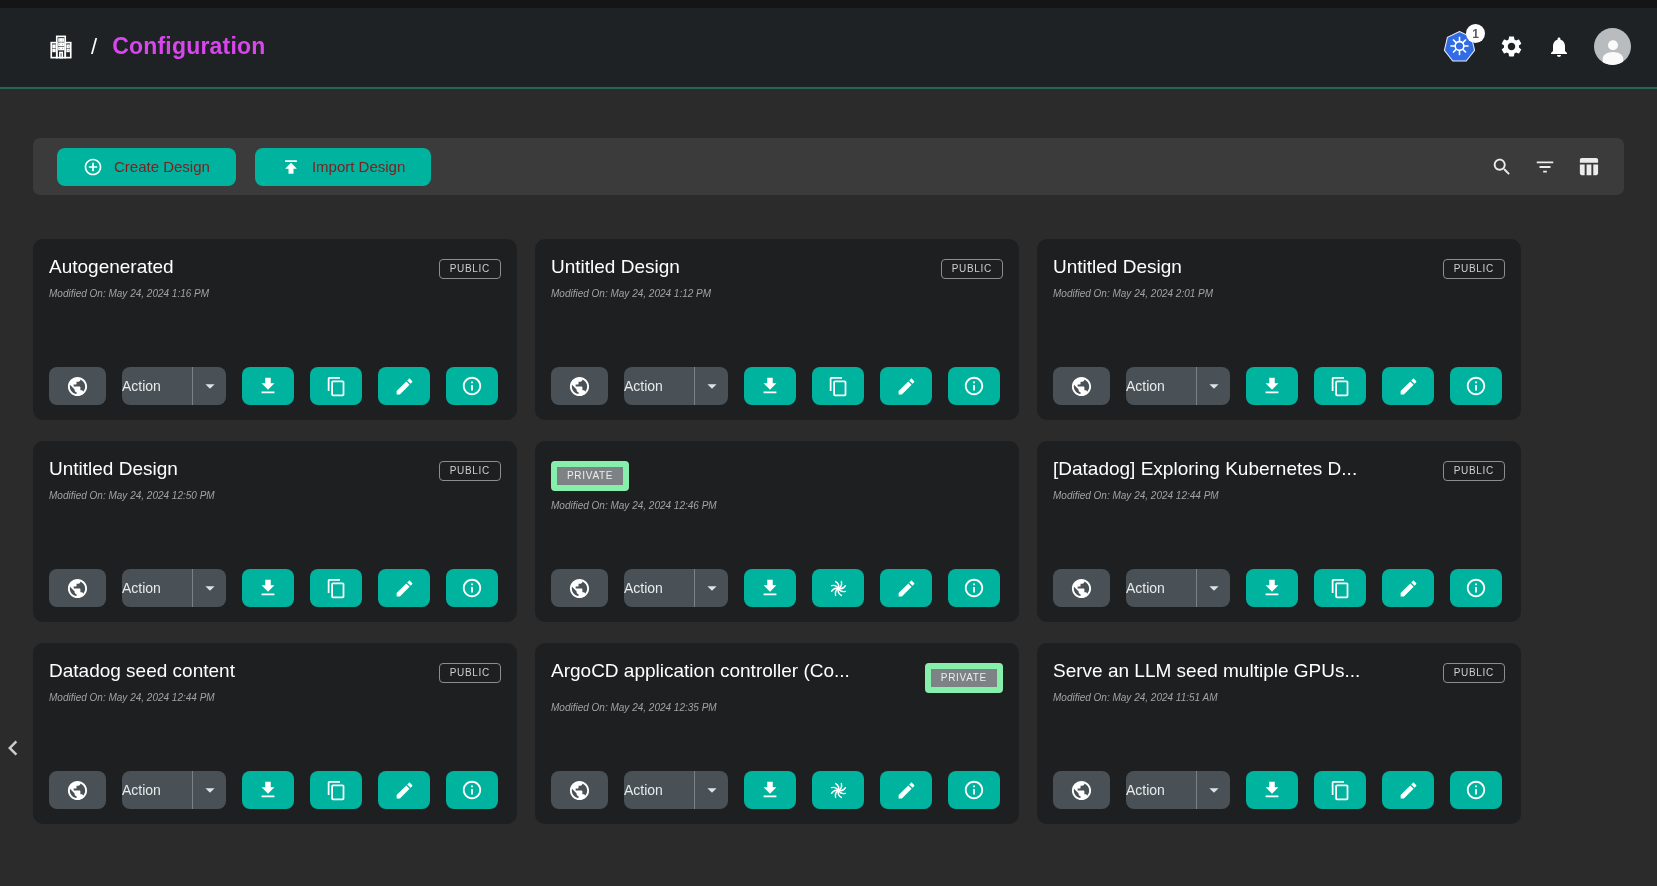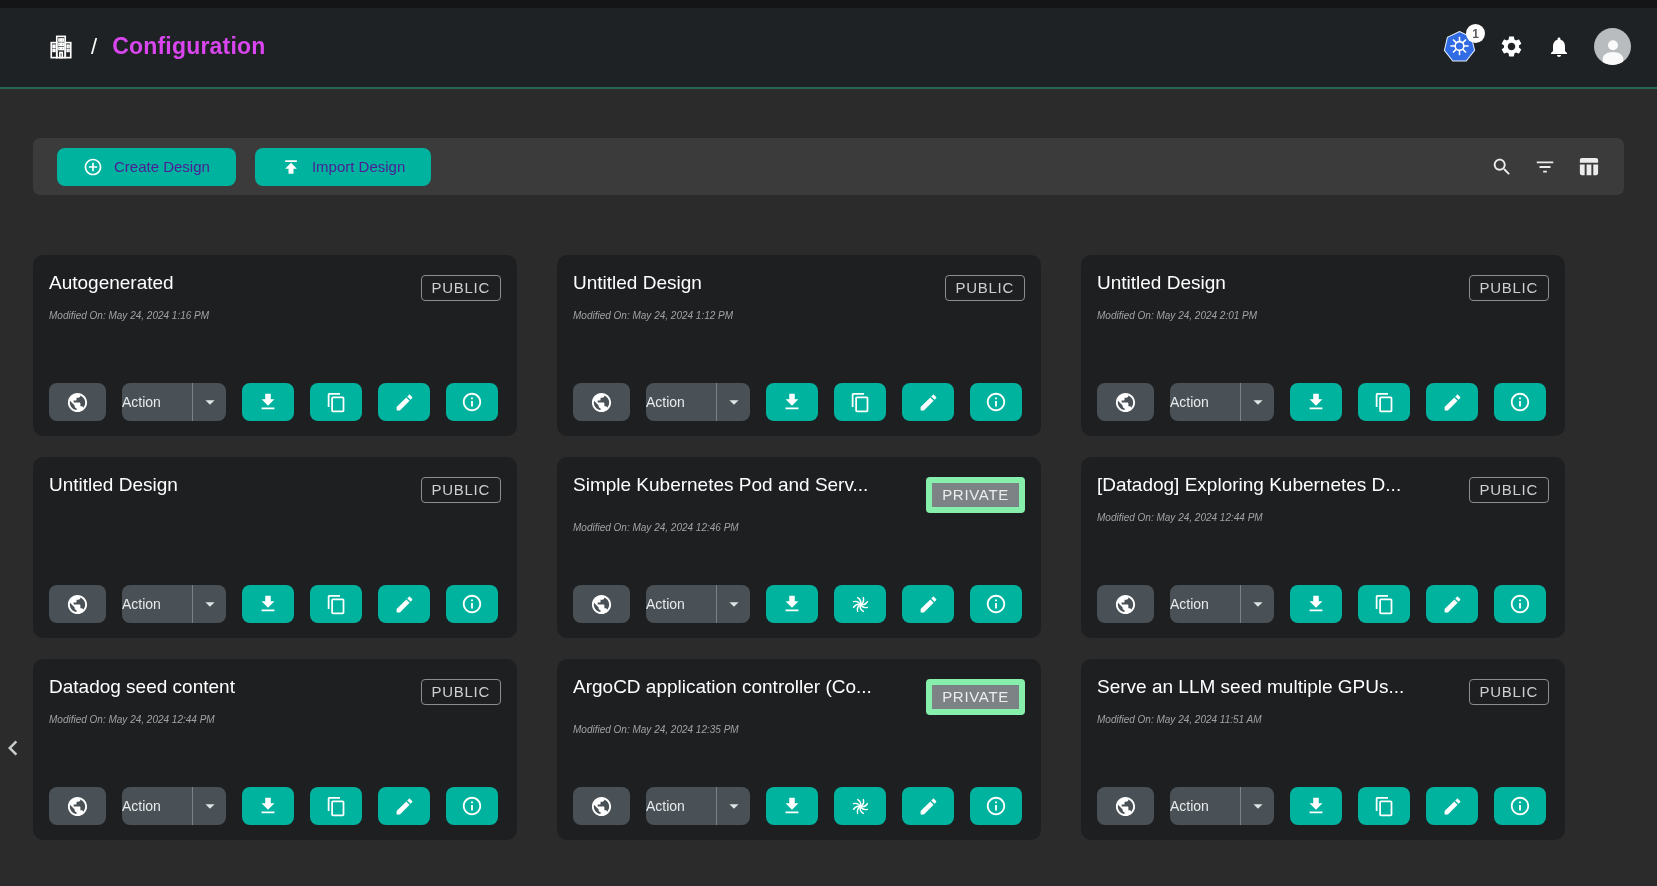--- a/index.html
+++ b/index.html
@@ -38,43 +38,43 @@
     display:flex; align-items:flex-end; justify-content:center; overflow:hidden; cursor:pointer;
   }
 
   
   .toolbar {
     position:absolute; left:33px; top:138px; width:1591px; height:57px;
     background:#3b3b3c; border-radius:7px;
     display:flex; align-items:center; padding:0 24px; gap:19px;
   }
   .btn-teal {
-    height:38px; border:none; border-radius:8px; background:#00B39F; color:#4c1d95;
+    height:38px; border:none; border-radius:8px; background:#00B39F; color:#7f1d1d;
     display:inline-flex; align-items:center; gap:11px; padding:0 26px;
     font-size:15px; font-family:inherit; cursor:pointer;
   }
   .toolbar-right { margin-left:auto; display:flex; align-items:center; gap:21px; }
   .tool-icon { cursor:pointer; }
 
   
   .grid {
-    position:absolute; left:33px; top:255px; width:1499px;
-    display:grid; grid-template-columns:repeat(3, 484px); gap:21px 40px;
+    position:absolute; left:33px; top:239px; width:1499px;
+    display:grid; grid-template-columns:repeat(3, 484px); gap:21px 18px;
   }
   .card {
     height:181px; background:#1e1f21; border-radius:10px;
     padding:17px 16px 15px 16px; display:flex; flex-direction:column;
   }
   .card-top { display:flex; justify-content:space-between; align-items:flex-start; gap:10px; }
   .card-title {
     color:#ffffff; font-size:19px; font-weight:500;
     white-space:nowrap; overflow:hidden; max-width:365px;
   }
   .badge {
-    font-size:15px; letter-spacing:.7px; border-radius:4px; padding:3px 10px 4px;
+    font-size:10px; letter-spacing:.7px; border-radius:4px; padding:3px 10px 4px;
     margin-top:3px; flex:none; font-weight:400;
   }
   .badge.public  { border:1px solid #8d8d8d; color:#cfcfcf; background:transparent; }
   .badge.private { border:6px solid #86efac; color:#ededed; background:#7d8285; }
   .card-modified { color:#a2a2a2; font-size:10px; font-style:italic; font-weight:500; margin-top:9px; }
   .card-actions { margin-top:auto; display:flex; align-items:center; gap:16px; }
   .btn-dark {
     background:#495156; border:none; border-radius:8px; height:38px;
     display:flex; align-items:center; justify-content:center; cursor:pointer;
   }
@@ -384,20 +384,21 @@
         </span>
       </button>
     </div>
   </div>
 
   <div class="card">
     <div class="card-top">
       <span class="card-title">Untitled Design</span>
       <span class="badge public">PUBLIC</span>
     </div>
+    <span class="card-modified">Modified On: May 24, 2024 12:50 PM</span>
 
     <div class="card-actions">
       <button class="btn-dark globe-btn">
         <span>
           <svg width="23" height="23" viewBox="0 0 24 24" fill="#ffffff">
             <path d="M12 2C6.48 2 2 6.48 2 12s4.48 10 10 10 10-4.48 10-10S17.52 2 12 2zm-1 17.93c-3.95-.49-7-3.85-7-7.93 0-.62.08-1.21.21-1.79L9 15v1c0 1.1.9 2 2 2v1.93zm6.9-2.54c-.26-.81-1-1.39-1.9-1.39h-1v-3c0-.55-.45-1-1-1H8v-2h2c.55 0 1-.45 1-1V7h2c1.1 0 2-.9 2-2v-.41c2.93 1.19 5 4.06 5 7.41 0 2.08-.8 3.97-2.1 5.39z"></path>
           </svg>
         </span>
       </button>
 
@@ -443,21 +444,20 @@
           <svg width="22" height="22" viewBox="0 0 24 24" fill="#ffffff">
             <path d="M11 7h2v2h-2zm0 4h2v6h-2zm1-9C6.48 2 2 6.48 2 12s4.48 10 10 10 10-4.48 10-10S17.52 2 12 2zm0 18c-4.41 0-8-3.59-8-8s3.59-8 8-8 8 3.59 8 8-3.59 8-8 8z"></path>
           </svg>
         </span>
       </button>
     </div>
   </div>
 
   <div class="card">
     <div class="card-top">
-      <span class="card-title">Simple Kubernetes Pod and Serv...</span>
       <span class="badge private">PRIVATE</span>
     </div>
     <span class="card-modified">Modified On: May 24, 2024 12:46 PM</span>
 
     <div class="card-actions">
       <button class="btn-dark globe-btn">
         <span>
           <svg width="23" height="23" viewBox="0 0 24 24" fill="#ffffff">
             <path d="M12 2C6.48 2 2 6.48 2 12s4.48 10 10 10 10-4.48 10-10S17.52 2 12 2zm-1 17.93c-3.95-.49-7-3.85-7-7.93 0-.62.08-1.21.21-1.79L9 15v1c0 1.1.9 2 2 2v1.93zm6.9-2.54c-.26-.81-1-1.39-1.9-1.39h-1v-3c0-.55-.45-1-1-1H8v-2h2c.55 0 1-.45 1-1V7h2c1.1 0 2-.9 2-2v-.41c2.93 1.19 5 4.06 5 7.41 0 2.08-.8 3.97-2.1 5.39z"></path>
           </svg>

